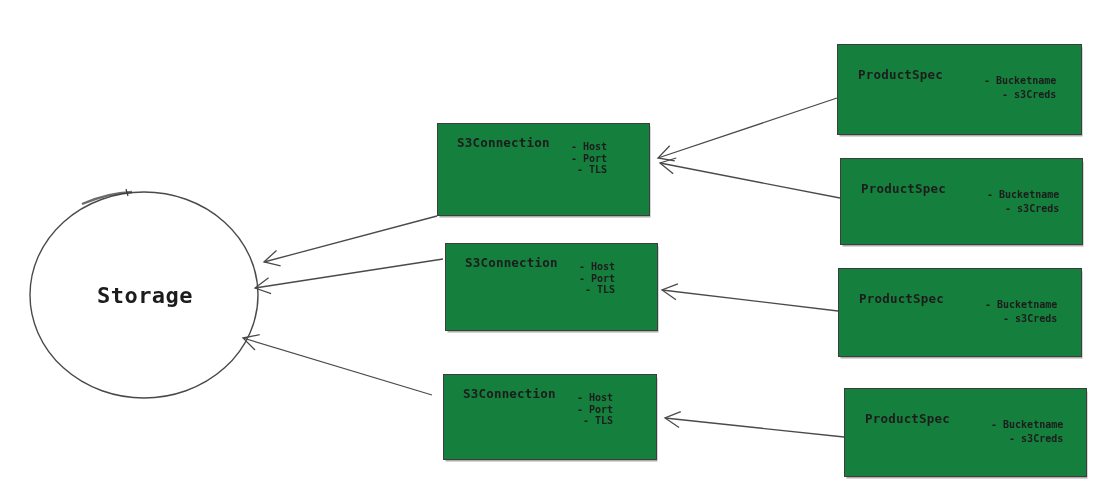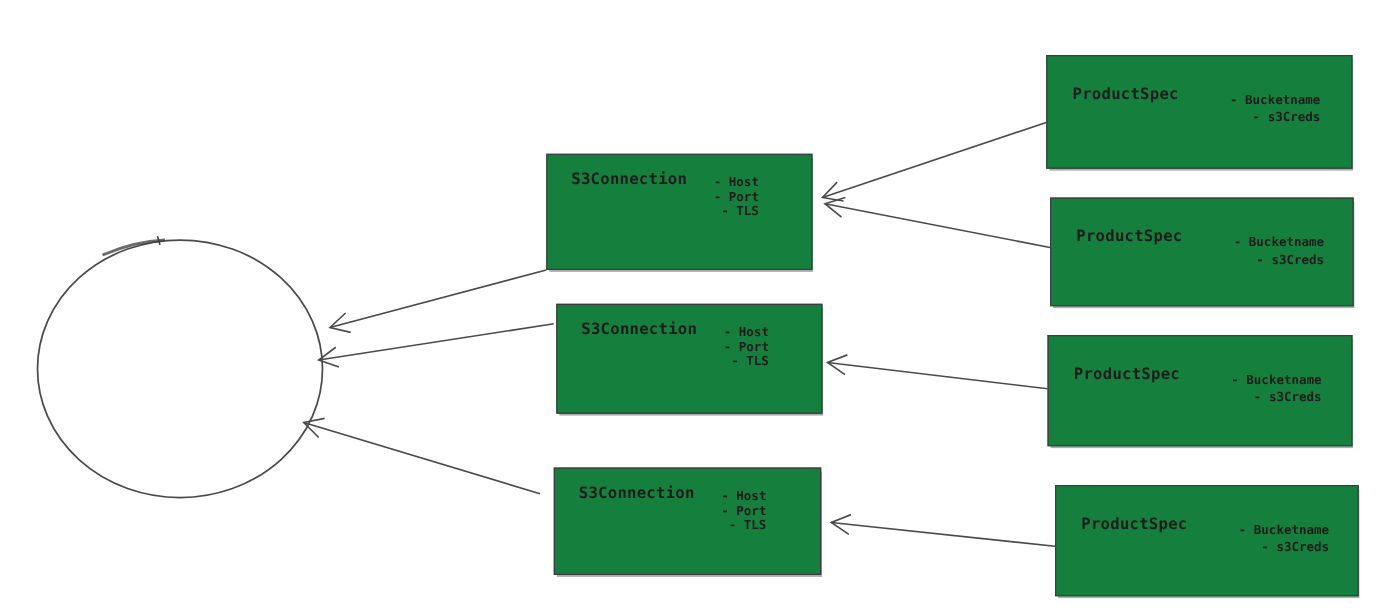--- a/index.html
+++ b/index.html
@@ -102,20 +102,21 @@
       <line x1="443" y1="259" x2="255" y2="288"></line>
       <polyline points="268.6,277.8 255,288 271.1,293.6"></polyline>
     </g>
 
     <g stroke="#4a4a4a" stroke-width="1.3" fill="none">
       <line x1="432" y1="395" x2="243" y2="338"></line>
       <polyline points="259.7,334.7 243,338 255.0,350.0"></polyline>
     </g>
   </svg>
 
+  <div class="storage-label">Storage</div>
 
   <div class="node s3" style="left:437px; top:123px; width:213px; height:93px;">
     <span class="title">S3Connection</span>
     <div class="attrs">
       <div>- Host</div>
       <div>- Port</div>
       <div>- TLS</div>
     </div>
   </div>
 

